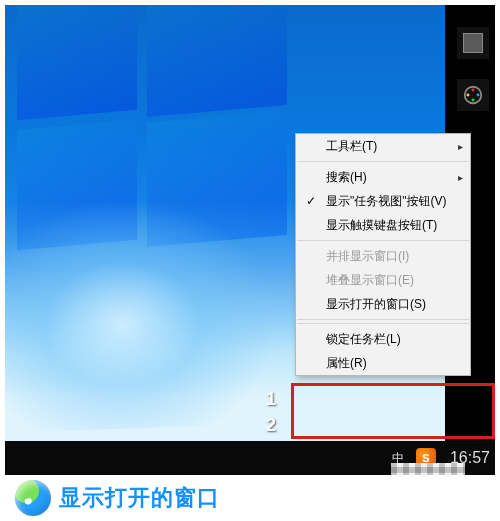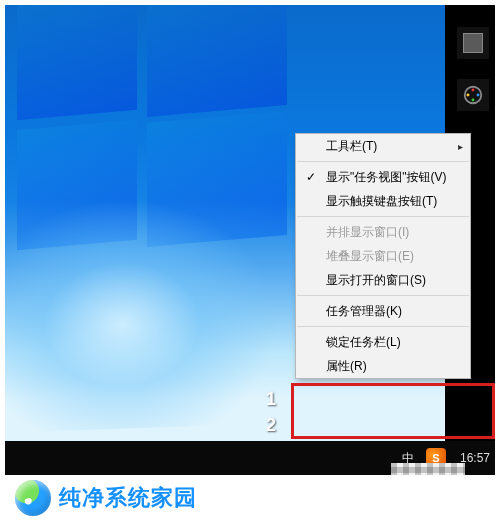--- a/index.html
+++ b/index.html
@@ -156,21 +156,21 @@
       display: flex;
       align-items: center;
       gap: 10px;
     }
     .tb-sogou {
       width: 20px; height: 20px; border-radius: 4px;
       background: radial-gradient(circle at 35% 35%, #ff9a1a, #e04a00);
       display:flex;align-items:center;justify-content:center;color:#fff;font-size:11px;font-weight:bold;
     }
     .tb-ime { font-size: 12px; padding: 0 2px; }
-    .clock { font-size: 12px; text-align: center; line-height: 1.05; padding: 2px 4px; }
+    .clock { font-size: 16px; text-align: center; line-height: 1.05; padding: 2px 4px; }
     .mosaic {
       position: absolute;
       left: 386px; top: 458px;
       width: 74px; height: 22px;
       background:
         repeating-linear-gradient(0deg, rgba(0,0,0,0.2) 0 6px, rgba(0,0,0,0) 6px 12px),
         repeating-linear-gradient(90deg, rgba(0,0,0,0.2) 0 6px, rgba(0,0,0,0) 6px 12px),
         #f2f2f2;
       filter: blur(0.3px);
     }
@@ -234,40 +234,40 @@
           <circle cx="12" cy="17.5" r="1.6" fill="#3c3"></circle>
           <circle cx="6.5" cy="12" r="1.6" fill="#fc3"></circle>
         </svg>
     </div>
 
     <div class="menu">
       <div class="item exp">
           <span>工具栏(T)</span>
         </div>
       <div class="sep"></div>
+      <div class="item exp">
+          <span>搜索(H)</span>
+        </div>
       <div class="item check">
           <span>显示"任务视图"按钮(V)</span>
         </div>
       <div class="item">
           <span>显示触摸键盘按钮(T)</span>
         </div>
       <div class="sep"></div>
       <div class="item dis">
           <span>并排显示窗口(I)</span>
         </div>
       <div class="item dis">
           <span>堆叠显示窗口(E)</span>
         </div>
       <div class="item">
           <span>显示打开的窗口(S)</span>
         </div>
       <div class="sep"></div>
-      <div class="item">
-          <span>任务管理器(K)</span>
-        </div>
       <div class="sep"></div>
       <div class="item">
           <span>锁定任务栏(L)</span>
         </div>
       <div class="item">
           <span>属性(R)</span>
         </div>
     </div>
 
     <div class="red-box" style="left:286px;top:378px;width:204px;height:56px;"></div>
@@ -279,18 +279,18 @@
         <span class="tb-ime">中</span>
         <span class="tb-sogou">S</span>
         <span class="clock">16:57</span>
       </div>
     </div>
     <div class="mosaic"></div>
 
     <div class="footer">
       <div class="footer-logo">
         <div class="logo-ball"></div>
-        <div class="footer-text">纯净系统家园</div>
+        <div class="footer-text">显示打开的窗口</div>
       </div>
     </div>
 
   </div>
 </div>
 
 </body></html>

